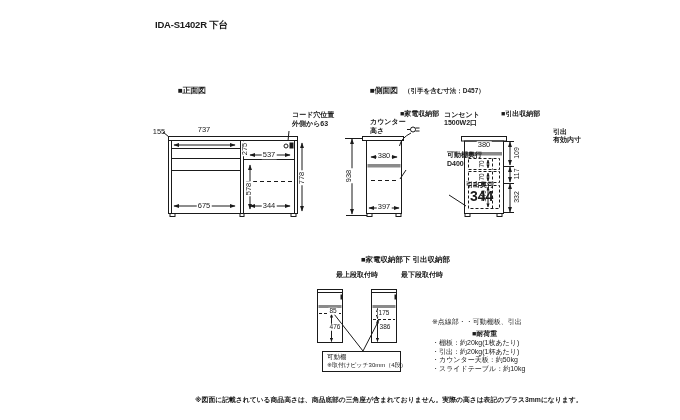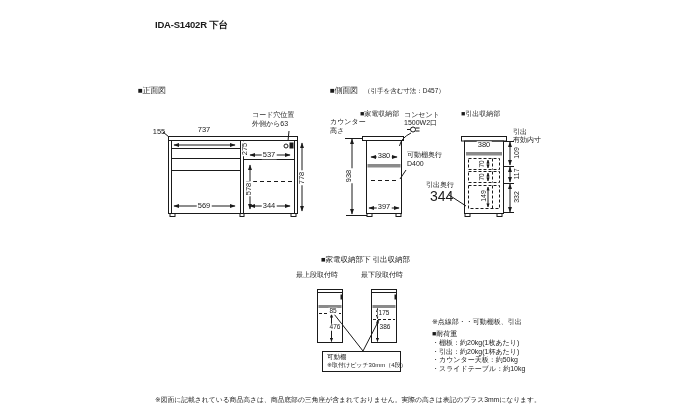--- a/index.html
+++ b/index.html
@@ -6,21 +6,21 @@
   html,body { background:#ffffff; }
   .canvas {
     position:relative; width:680px; height:420px; background:#fff; overflow:hidden;
     font-family:"Liberation Sans","DejaVu Sans",sans-serif; color:#1a1a1a;
   }
   .canvas svg { position:absolute; left:0; top:0; }
   .lbl { position:absolute; line-height:1; white-space:nowrap; color:#1a1a1a; }
   .c  { transform:translate(-50%,-50%); }
   .r  { transform:translate(-50%,-50%) rotate(-90deg); }
   .bg { background:#fff; padding:0 1px; }
-  .b  { font-weight:normal; }
+  .b  { font-weight:bold;margin-left:40px; }
   .f6 {font-size:6px} .f65{font-size:6.5px} .f68{font-size:6.8px} .f7 {font-size:7px}
   .f75{font-size:7.5px} .f8 {font-size:8px; letter-spacing:-0.3px} .f9 {font-size:14px}
   .title { position:absolute; left:155px; top:19px; font-size:9.5px; font-weight:bold; letter-spacing:-0.2px; }
   .specbox {
     position:absolute; left:157px; top:40px; width:136px; height:17px;
     background:#ececec; font-size:7.5px; font-weight:bold; line-height:17px; padding-left:5px;
   }
 </style>
 </head>
 <body>
@@ -132,21 +132,21 @@
   </svg>
 
   <div class="title">IDA-S1402R 下台</div>
 
   <div class="lbl f8 b" style="left:138px;top:87px">■正面図</div>
   <div class="lbl f7 b" style="left:252px;top:111px">コード穴位置</div>
   <div class="lbl f7 b" style="left:252px;top:120px">外側から63</div>
   <div class="lbl f75 c" style="left:159px;top:132px">155</div>
   <div class="lbl f75 c bg" style="left:204px;top:130px">737</div>
   <div class="lbl f75 c bg" style="left:269px;top:155px">537</div>
-  <div class="lbl f75 c bg" style="left:204px;top:206px">569</div>
+  <div class="lbl f75 c bg" style="left:204px;top:206px">675</div>
   <div class="lbl f75 c bg" style="left:269px;top:206px">344</div>
   <div class="lbl f75 r bg" style="left:245px;top:149px">275</div>
   <div class="lbl f75 r bg" style="left:249px;top:189px">578</div>
   <div class="lbl f75 r bg" style="left:302px;top:178px">778</div>
 
   <div class="lbl f8 b" style="left:330px;top:87px">■側面図</div>
   <div class="lbl f65 b" style="left:364px;top:88px">（引手を含む寸法：D457）</div>
   <div class="lbl f7 b" style="left:360px;top:110px">■家電収納部</div>
   <div class="lbl f7 b" style="left:330px;top:118px">カウンター</div>
   <div class="lbl f7 b" style="left:330px;top:127px">高さ</div>

